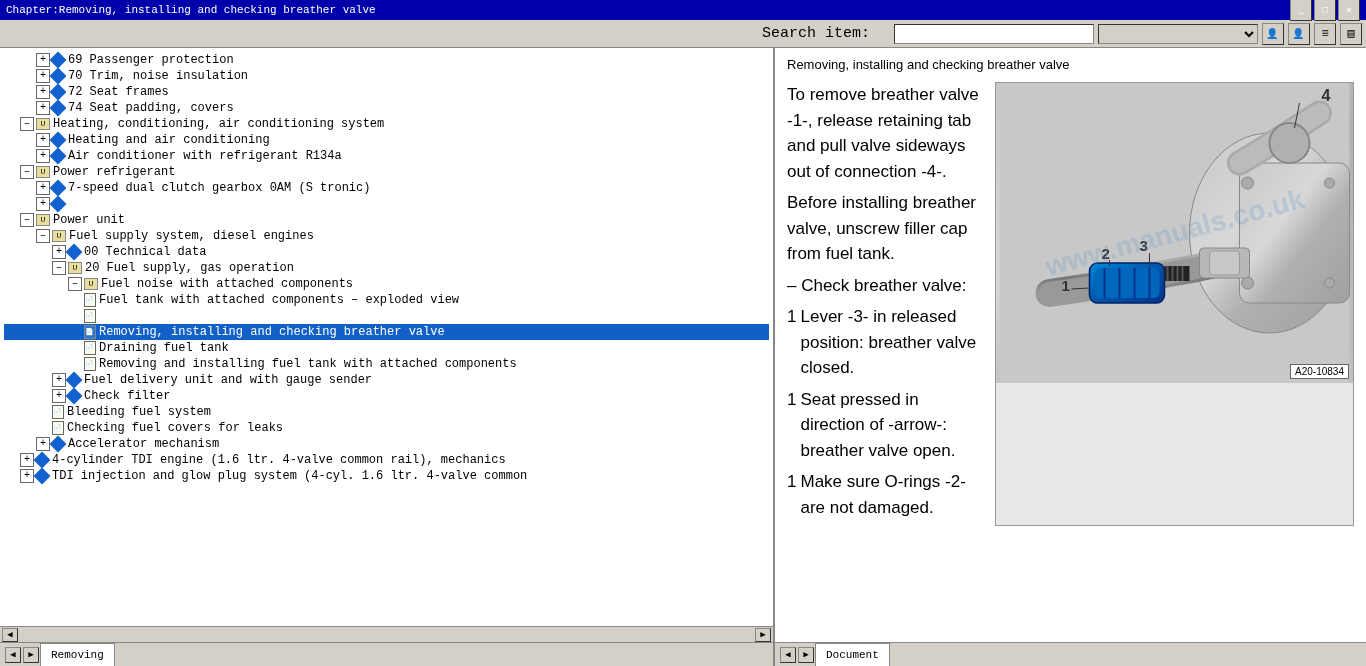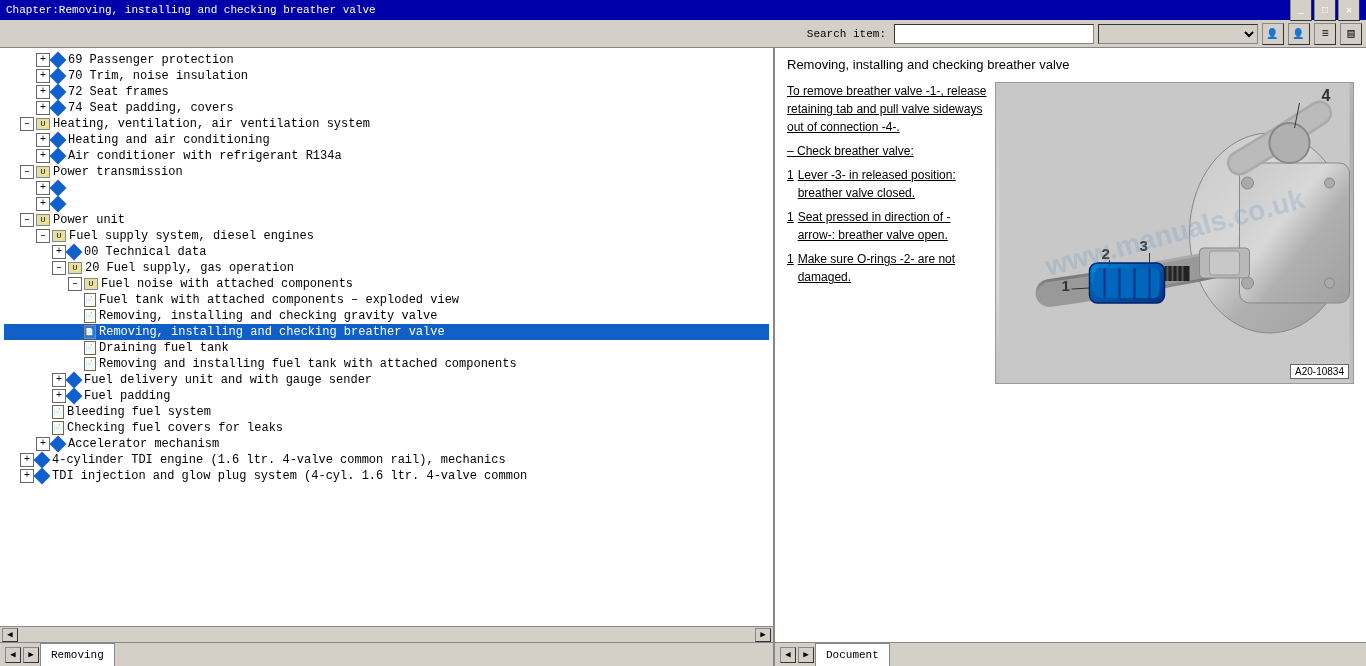--- a/index.html
+++ b/index.html
@@ -116,23 +116,22 @@
       line-height: 1.4;
     }
     
     .content-section {
       display: flex;
       gap: 8px;
     }
     
     .content-text {
       flex: 0 0 200px;
-      font-size: 12px;
+      font-size: 17px;
       line-height: 1.5;
-      text-decoration: underline;
     }
     
     .content-text p {
       margin-bottom: 6px;
     }
     
     .diagram-container {
       flex: 1;
       position: relative;
       background: #e8e8e8;
@@ -211,21 +210,21 @@
   <span>Chapter:Removing, installing and checking breather valve</span>
   <div style="display:flex;gap:2px;">
     <div class="toolbar-btn">_</div>
     <div class="toolbar-btn">□</div>
     <div class="toolbar-btn">✕</div>
   </div>
 </div>
 
 <div class="toolbar">
   <div style="flex:1;"></div>
-  <label style="font-size:11px;margin-right:4px;">Search item:</label>
+  <label style="font-size:15px;margin-right:20px;">Search item:</label>
   <input class="toolbar-input" type="text" style="">
   <select class="toolbar-dropdown">
     <option></option>
   </select>
   <div class="toolbar-btn">👤</div>
   <div class="toolbar-btn">👤</div>
   <div class="toolbar-btn" style="font-size:12px;">≡</div>
   <div class="toolbar-btn" style="font-size:12px;">▤</div>
 </div>
 
@@ -259,48 +258,49 @@
         <span class="indent" style="width:32px;display:inline-block;"></span>
         <span class="expand-icon">+</span>
         <span style="display:inline-block;width:12px;height:12px;background:#1060d0;transform:rotate(45deg);margin-right:4px;flex-shrink:0;"></span>
         <span>74 Seat padding, covers</span>
       </div>
 
       <div class="tree-item">
         <span class="indent" style="width:16px;display:inline-block;"></span>
         <span class="expand-icon">–</span>
         <span style="display:inline-block;width:14px;height:12px;background:#e8e0a0;border:1px solid #888;margin-right:3px;flex-shrink:0;font-size:8px;text-align:center;line-height:10px;">U</span>
-        <span>Heating, ventilation, air ventilation system</span>
+        <span>Heating, conditioning, air conditioning system</span>
       </div>
 
       <div class="tree-item">
         <span class="indent" style="width:32px;display:inline-block;"></span>
         <span class="expand-icon">+</span>
         <span style="display:inline-block;width:12px;height:12px;background:#1060d0;transform:rotate(45deg);margin-right:4px;flex-shrink:0;"></span>
         <span>Heating and air conditioning</span>
       </div>
 
       <div class="tree-item">
         <span class="indent" style="width:32px;display:inline-block;"></span>
         <span class="expand-icon">+</span>
         <span style="display:inline-block;width:12px;height:12px;background:#1060d0;transform:rotate(45deg);margin-right:4px;flex-shrink:0;"></span>
         <span>Air conditioner with refrigerant R134a</span>
       </div>
 
       <div class="tree-item">
         <span class="indent" style="width:16px;display:inline-block;"></span>
         <span class="expand-icon">–</span>
         <span style="display:inline-block;width:14px;height:12px;background:#e8e0a0;border:1px solid #888;margin-right:3px;flex-shrink:0;font-size:8px;text-align:center;line-height:10px;">U</span>
-        <span>Power transmission</span>
-      </div>
-
-      <div class="tree-item">
-        <span class="indent" style="width:32px;display:inline-block;"></span>
-        <span class="expand-icon">+</span>
-        <span style="display:inline-block;width:12px;height:12px;background:#1060d0;transform:rotate(45deg);margin-right:4px;flex-shrink:0;"></span>
+        <span>Power refrigerant</span>
+      </div>
+
+      <div class="tree-item">
+        <span class="indent" style="width:32px;display:inline-block;"></span>
+        <span class="expand-icon">+</span>
+        <span style="display:inline-block;width:12px;height:12px;background:#1060d0;transform:rotate(45deg);margin-right:4px;flex-shrink:0;"></span>
+        <span>7-speed dual clutch gearbox 0AM (S tronic)</span>
       </div>
 
       <div class="tree-item">
         <span class="indent" style="width:32px;display:inline-block;"></span>
         <span class="expand-icon">+</span>
         <span style="display:inline-block;width:12px;height:12px;background:#1060d0;transform:rotate(45deg);margin-right:4px;flex-shrink:0;"></span>
       </div>
 
       <div class="tree-item">
         <span class="indent" style="width:16px;display:inline-block;"></span>
@@ -339,21 +339,20 @@
 
       <div class="tree-item">
         <span class="indent" style="width:80px;display:inline-block;"></span>
         <span style="display:inline-block;width:12px;height:14px;border:1px solid #666;background:#ffffee;margin-right:3px;flex-shrink:0;font-size:7px;text-align:center;line-height:12px;">📄</span>
         <span>Fuel tank with attached components – exploded view</span>
       </div>
 
       <div class="tree-item">
         <span class="indent" style="width:80px;display:inline-block;"></span>
         <span style="display:inline-block;width:12px;height:14px;border:1px solid #666;background:#ffffee;margin-right:3px;flex-shrink:0;font-size:7px;text-align:center;line-height:12px;">📄</span>
-        <span>Removing, installing and checking gravity valve</span>
       </div>
 
       <div class="tree-item selected">
         <span class="indent" style="width:80px;display:inline-block;"></span>
         <span style="display:inline-block;width:12px;height:14px;border:1px solid #888;background:#3377cc;margin-right:3px;flex-shrink:0;font-size:7px;text-align:center;line-height:12px;color:white;">📄</span>
         <span>Removing, installing and checking breather valve</span>
       </div>
 
       <div class="tree-item">
         <span class="indent" style="width:80px;display:inline-block;"></span>
@@ -371,21 +370,21 @@
         <span class="indent" style="width:48px;display:inline-block;"></span>
         <span class="expand-icon">+</span>
         <span style="display:inline-block;width:12px;height:12px;background:#1060d0;transform:rotate(45deg);margin-right:4px;flex-shrink:0;"></span>
         <span>Fuel delivery unit and with gauge sender</span>
       </div>
 
       <div class="tree-item">
         <span class="indent" style="width:48px;display:inline-block;"></span>
         <span class="expand-icon">+</span>
         <span style="display:inline-block;width:12px;height:12px;background:#1060d0;transform:rotate(45deg);margin-right:4px;flex-shrink:0;"></span>
-        <span>Fuel padding</span>
+        <span>Check filter</span>
       </div>
 
       <div class="tree-item">
         <span class="indent" style="width:48px;display:inline-block;"></span>
         <span style="display:inline-block;width:12px;height:14px;border:1px solid #666;background:#ffffee;margin-right:3px;flex-shrink:0;font-size:7px;text-align:center;line-height:12px;">📄</span>
         <span>Bleeding fuel system</span>
       </div>
 
       <div class="tree-item">
         <span class="indent" style="width:48px;display:inline-block;"></span>
@@ -423,20 +422,21 @@
     </div>
   </div>
 
   <div class="right-panel">
     <div class="content-title">Removing, installing and checking breather valve</div>
 
     <div class="content-section">
 
       <div class="content-text">
         <p>To remove breather valve -1-, release retaining tab and pull valve sideways out of connection -4-.</p>
+        <p>Before installing breather valve, unscrew filler cap from fuel tank.</p>
         <p>– Check breather valve:</p>
 
         <div style="display:flex;gap:4px;margin-bottom:6px;">
           <span style="flex-shrink:0;">1</span>
           <span>Lever -3- in released position: breather valve closed.</span>
         </div>
 
         <div style="display:flex;gap:4px;margin-bottom:6px;">
           <span style="flex-shrink:0;">1</span>
           <span>Seat pressed in direction of -arrow-: breather valve open.</span>

